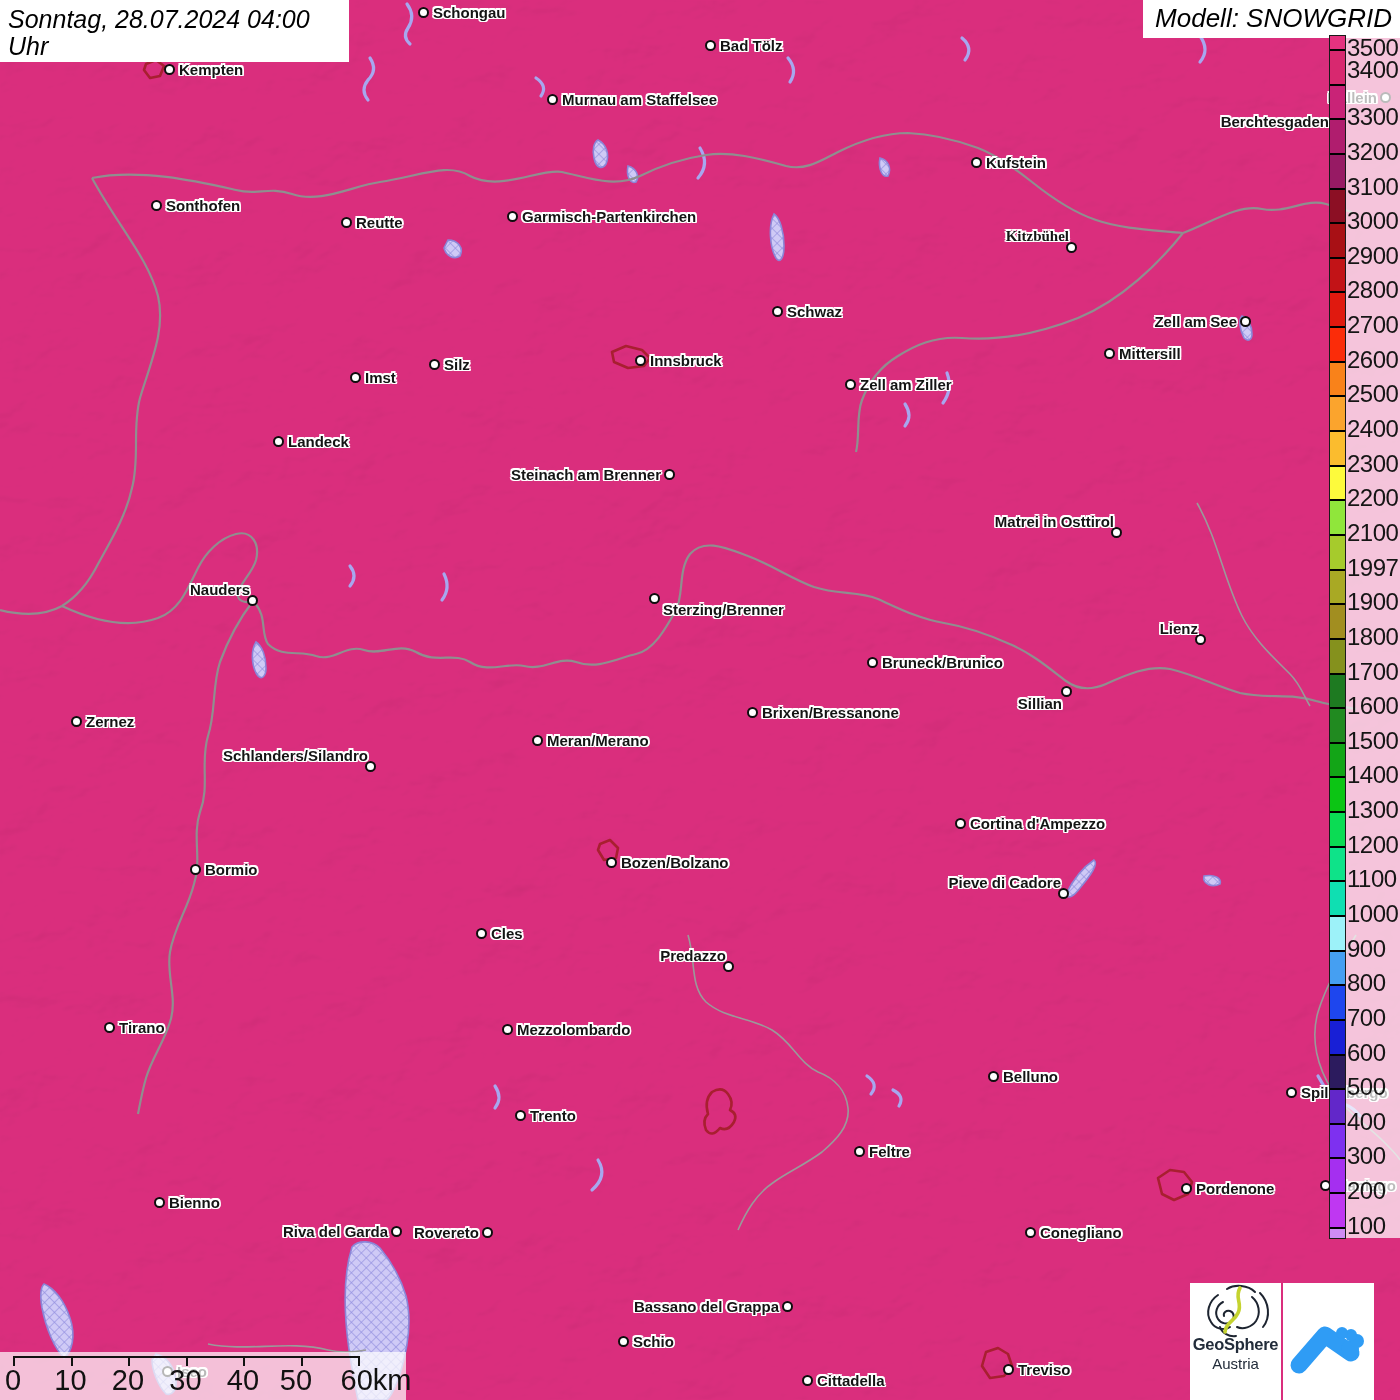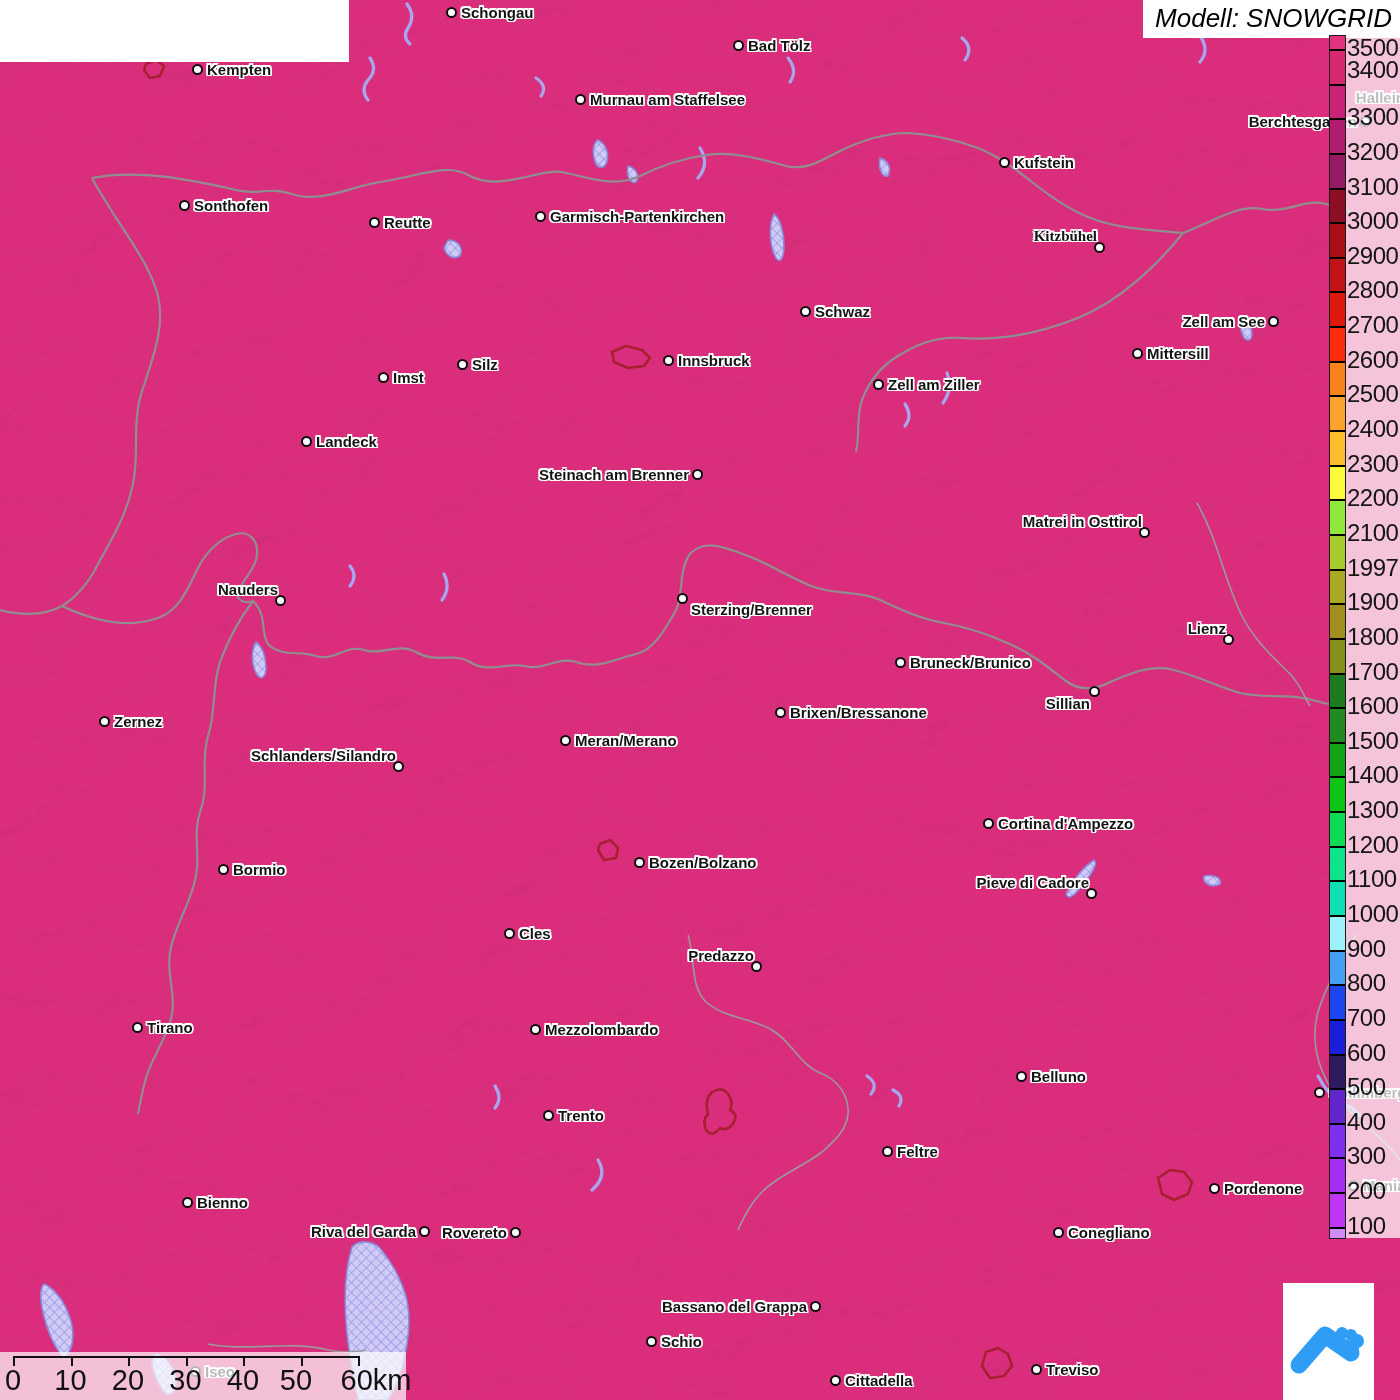--- a/index.html
+++ b/index.html
@@ -1,19 +1,19 @@
 <!DOCTYPE html>
 <html><head>
 <meta charset="utf-8">
 <style>
   html,body{margin:0;padding:0;background:#fff;}
   #stage{position:relative;width:1400px;height:1400px;overflow:hidden;
          font-family:"Liberation Sans","DejaVu Sans",sans-serif;}
   #mapsvg{position:absolute;left:0;top:0;z-index:1;}
-  #cities{position:absolute;left:0;top:0;width:1256px;height:1400px;z-index:2;margin-left:28px;}
+  #cities{position:absolute;left:0;top:0;width:1256px;height:1400px;z-index:2;}
   .dot{position:absolute;width:7px;height:7px;background:#fff;border:2.6px solid #0e0e0e;
        border-radius:50%;box-sizing:content-box;}
   .clabel{position:absolute;font-size:15px;font-weight:bold;color:#141414;white-space:nowrap;
        text-shadow:-1.4px -1.4px 0 #fff,1.4px -1.4px 0 #fff,-1.4px 1.4px 0 #fff,1.4px 1.4px 0 #fff,
                    0 -1.6px 0 #fff,0 1.6px 0 #fff,-1.6px 0 0 #fff,1.6px 0 0 #fff;}
   .overlay{position:absolute;z-index:3;}
   #titlebox{left:0;top:0;width:333px;height:50px;background:#fff;color:#000;padding:6px 8px;}
   #titlebox .l1{font-size:27px;line-height:29px;}
   #titlebox .l1 b{font-weight:bold;}
   #titlebox .l2{font-size:25px;line-height:27px;font-style:italic;}
@@ -218,20 +218,21 @@
       <div class="clabel" style="left: 633px; top: 1341px; transform: translate(0px, -50%);">Schio</div>
       <div class="dot" style="left: 161.9px; top: 1365.9px;"></div>
       <div class="clabel" style="left: 177px; top: 1371px; transform: translate(0px, -50%);">Iseo</div>
       <div class="dot" style="left: 1002.9px; top: 1363.9px;"></div>
       <div class="clabel" style="left: 1018px; top: 1369px; transform: translate(0px, -50%);">Treviso</div>
       <div class="dot" style="left: 801.9px; top: 1374.9px;"></div>
       <div class="clabel" style="left: 817px; top: 1380px; transform: translate(0px, -50%);">Cittadella</div>
     </div>
 
   <div id="titlebox" class="overlay">
+    <div class="l2">Sonntag, 28.07.2024 04:00 Uhr</div>
   </div>
 
   <div id="modelbox" class="overlay">
     <span>Modell: SNOWGRID</span>
   </div>
 
   <div id="cbpanel" class="overlay"></div>
   <div id="cbbar" class="overlay">
       <div class="cbband" style="top: 0px; height: 14px; background: rgb(229, 50, 127);"></div>
       <div class="cbband" style="top: 14px; height: 34.64px; background: rgb(216, 40, 111);"></div>
@@ -355,20 +356,35 @@
       <div class="stick" style="left: 185.5px;"></div>
       <div class="slabel" style="left: 185.5px;">30</div>
       <div class="stick" style="left: 243px;"></div>
       <div class="slabel" style="left: 243px;">40</div>
       <div class="stick" style="left: 300.5px;"></div>
       <div class="slabel" style="left: 296px; text-align: center;">50</div>
       <div class="stick" style="left: 358px;"></div>
       <div class="slabel" style="left: 376px;">60km</div>
     </div>
 
+  <div id="geobox" class="overlay logobox">
+    <svg width="91" height="55" viewBox="0 0 91 55">
+      <g fill="none" stroke="#1d2430" stroke-width="2" stroke-linecap="round">
+        <path d="M28,12 c-9,6 -13,18 -7,27 c4,7 13,9 19,5"></path>
+        <path d="M33,19 c-6,3 -9,11 -5,17 c3,5 10,6 14,2 c3,-3 2,-9 -2,-10 c-4,-1 -7,2 -6,5"></path>
+        <path d="M37,6 c8,-5 21,-4 28,3"></path>
+        <path d="M62,14 c7,6 9,16 4,24 c-4,6 -13,9 -19,6"></path>
+        <path d="M70,10 c9,9 11,24 3,34"></path>
+        <path d="M30,44 c2,6 9,10 16,9"></path>
+      </g>
+      <path d="M50,5 c-6,10 3,15 -2,25 c-4,9 -12,9 -13,19" fill="none" stroke="#c5d32f" stroke-width="3.6" stroke-linecap="round"></path>
+    </svg>
+    <div class="gtxt1">GeoSphere</div>
+    <div class="gtxt2">Austria</div>
+  </div>
 
   <div id="bluebox" class="overlay logobox">
     <svg width="91" height="117" viewBox="0 0 91 117">
       <g stroke="#2f9cf5" fill="#2f9cf5">
         <path d="M16,82 L42,52 L68,70" fill="none" stroke-width="17" stroke-linecap="round" stroke-linejoin="round"></path>
         <circle cx="67" cy="66" r="9" stroke="none"></circle>
         <circle cx="74" cy="58" r="7" stroke="none"></circle>
         <circle cx="68" cy="52" r="6" stroke="none"></circle>
         <circle cx="59" cy="50" r="6" stroke="none"></circle>
       </g>

